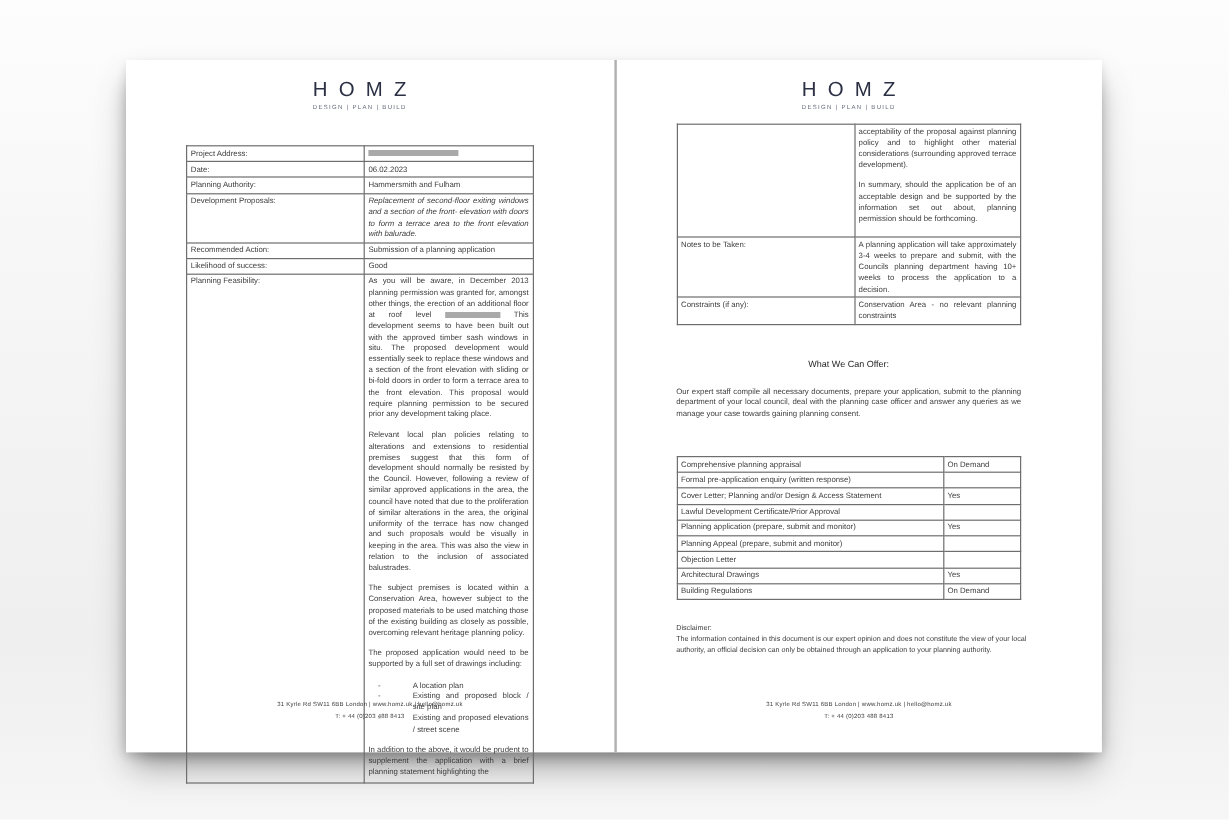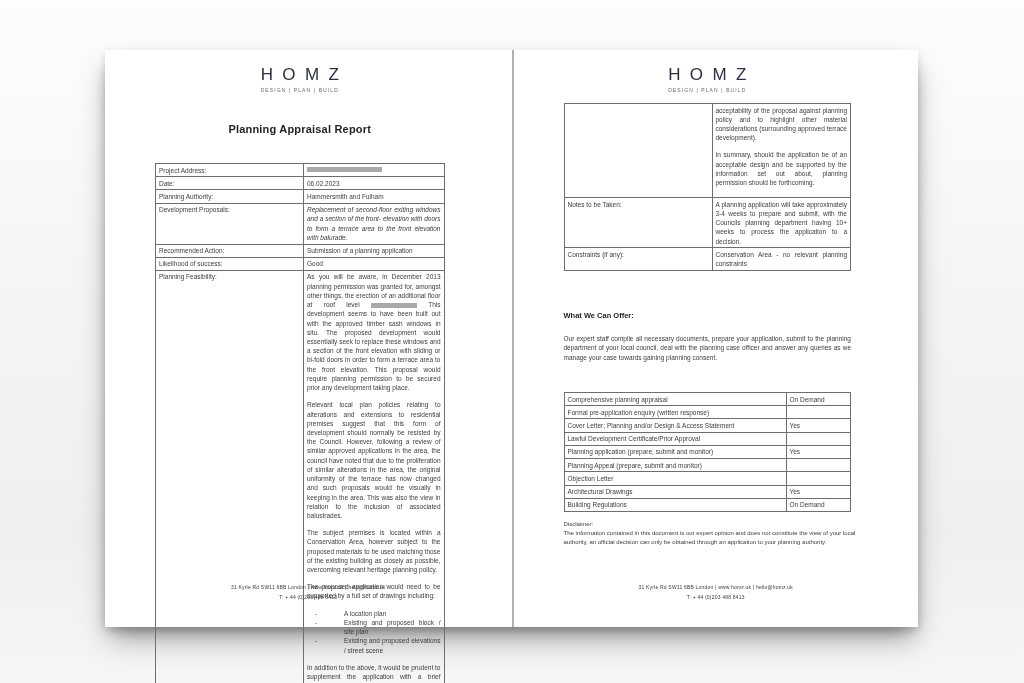--- a/index.html
+++ b/index.html
@@ -37,21 +37,21 @@
 
   .para { margin-bottom:8px; text-align:justify; }
   .para:last-child { margin-bottom:2px; }
   .drawings { margin-bottom:8px; }
   .li { display:flex; padding-left:8px; line-height:1.42; }
   .dash { width:29px; flex:none; }
 
   .cont-table { margin-top:10px; }
   .cell-cont { padding-bottom:8px; }
 
-  .offer-heading { font-size:7.5px; font-weight:700; color:#1f1f1f; margin-top:40px; }
+  .offer-heading { font-size:7.5px; font-weight:400; color:#1f1f1f; text-align:center; margin-top:28px; }
   .offer-para { font-size:6.5px; line-height:1.45; text-align:justify; margin-top:14px; color:#3c3c3c; }
 
   .services-table { margin-top:30px; }
   .services-table td { padding:1.5px 3px; }
   td.svc { width:222px; }
 
   .disclaimer { position:absolute; top:470px; left:50px; right:48px; font-size:6px; line-height:1.5; color:#3c3c3c; }
   .disclaimer-heading { font-size:6px; }
 
   .page-footer { position:absolute; bottom:27px; left:0; right:0; text-align:center; font-size:5px; color:#3a3a3a; letter-spacing:.2px; }
@@ -62,21 +62,20 @@
 
 <div class="spread">
 
   <section class="page page-left">
     <div class="page-pad">
       <header class="logo">
         <div class="brand">HOMZ</div>
         <div class="tagline">DESIGN | PLAN | BUILD</div>
       </header>
 
-      <h1 class="title">Planning Appraisal Report</h1>
 
       <table class="info-table">
         <tbody>
             <tr>
           <td class="lbl">Project Address:</td>
           <td class="val">
                 <div class="redaction-bar"></div>
               </td>
         </tr>
         <tr>

